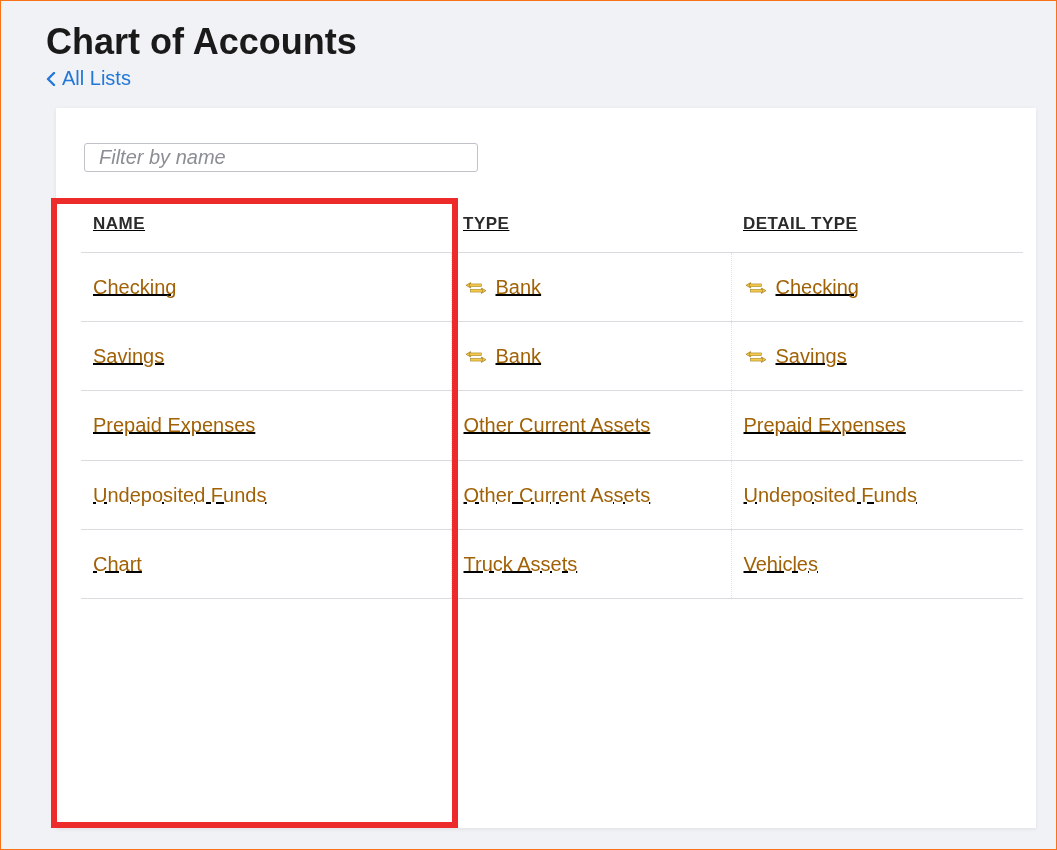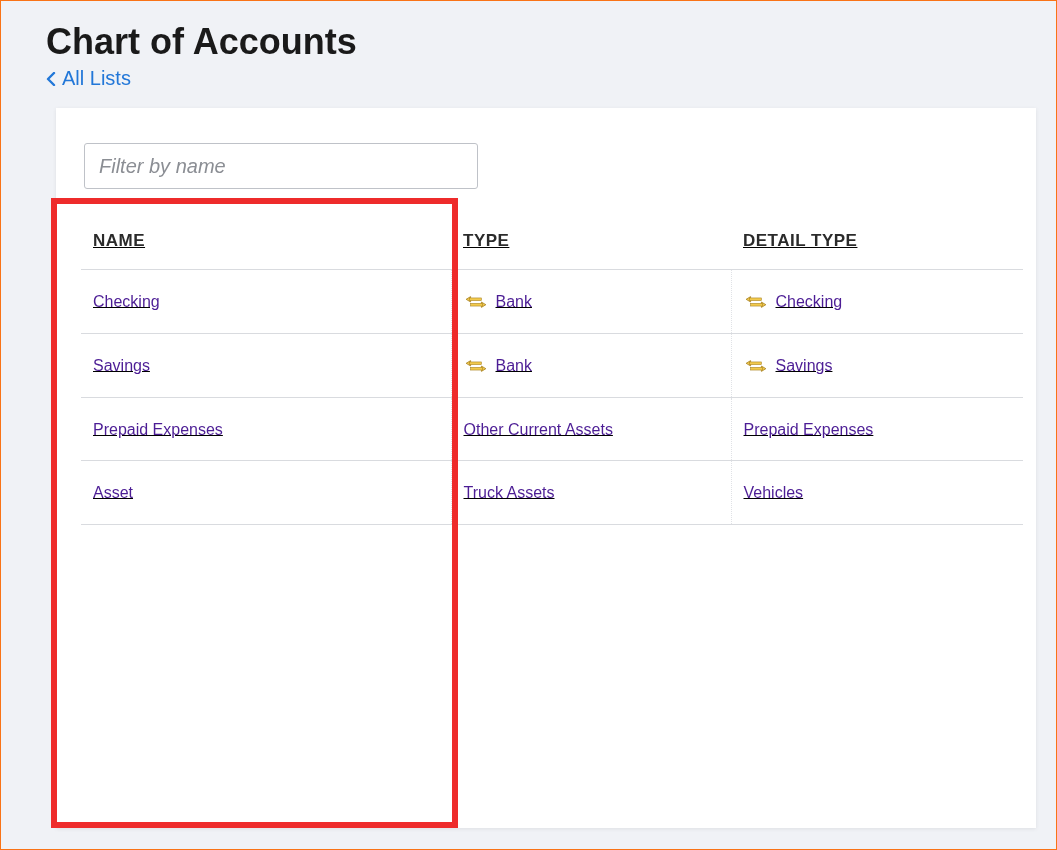--- a/index.html
+++ b/index.html
@@ -46,21 +46,21 @@
       background: #fff;
       margin: 8px 0 0 55px;
       width: 980px;
       height: 720px;
       box-shadow: 0 1px 4px rgba(0,0,0,0.08);
       padding: 35px 0 0 25px;
       position: relative;
     }
     .filter-input {
       width: 394px;
-      height: 46px;
+      height: 29px;
       border: 1px solid #bfc2c8;
       border-radius: 3px;
       padding: 0 14px;
       font-size: 20px;
       color: #333;
       margin-left: 3px;
       margin-bottom: 26px;
     }
     .filter-input::placeholder {
       color: #8b8e94;
@@ -75,22 +75,22 @@
       text-align: left;
       font-size: 17px;
       font-weight: 800;
       color: #2b2b2b;
       letter-spacing: 0.5px;
       padding: 16px 12px 18px 12px;
       border-bottom: 1px solid #d9dbdf;
       text-transform: uppercase;
     }
     .table td {
-      font-size: 16px;
-      color: #4c1d95;
+      font-size: 20px;
+      color: #a16207;
       padding: 22px 12px;
       border-bottom: 1px solid #d9dbdf;
       border-right: 1px dotted #e0e2e6;
       vertical-align: middle;
     }
     .table td:last-child {
       border-right: none;
     }
     .col-name { width: 370px; }
     .col-type { width: 280px; }
@@ -181,21 +181,26 @@
       <rect x="7" y="11.5" width="13" height="3" fill="#f2c94c" stroke="#a07a1a" stroke-width="0.6"></rect>
     </svg>
   </span><span class="cell-text">Savings</span></td>
           </tr>
           <tr>
             <td class="col-name"><span class="cell-text">Prepaid Expenses</span></td>
             <td class="col-type"><span class="cell-text">Other Current Assets</span></td>
             <td class="col-detail"><span class="cell-text">Prepaid Expenses</span></td>
           </tr>
           <tr>
-            <td class="col-name"><span class="cell-text">Asset</span></td>
+            <td class="col-name"><span class="cell-text">Undeposited Funds</span></td>
+            <td class="col-type"><span class="cell-text">Other Current Assets</span></td>
+            <td class="col-detail"><span class="cell-text">Undeposited Funds</span></td>
+          </tr>
+          <tr>
+            <td class="col-name"><span class="cell-text">Chart</span></td>
             <td class="col-type"><span class="cell-text">Truck Assets</span></td>
             <td class="col-detail"><span class="cell-text">Vehicles</span></td>
           </tr>
         </tbody>
     </table>
   </div>
 
   <div class="highlight-box"></div>
 </div>
 

